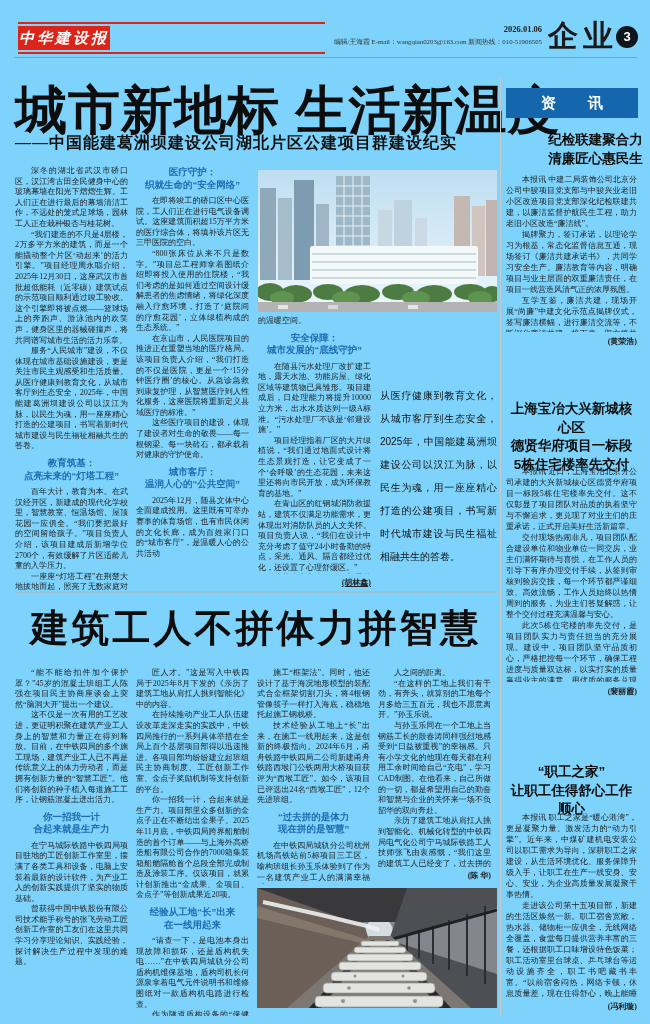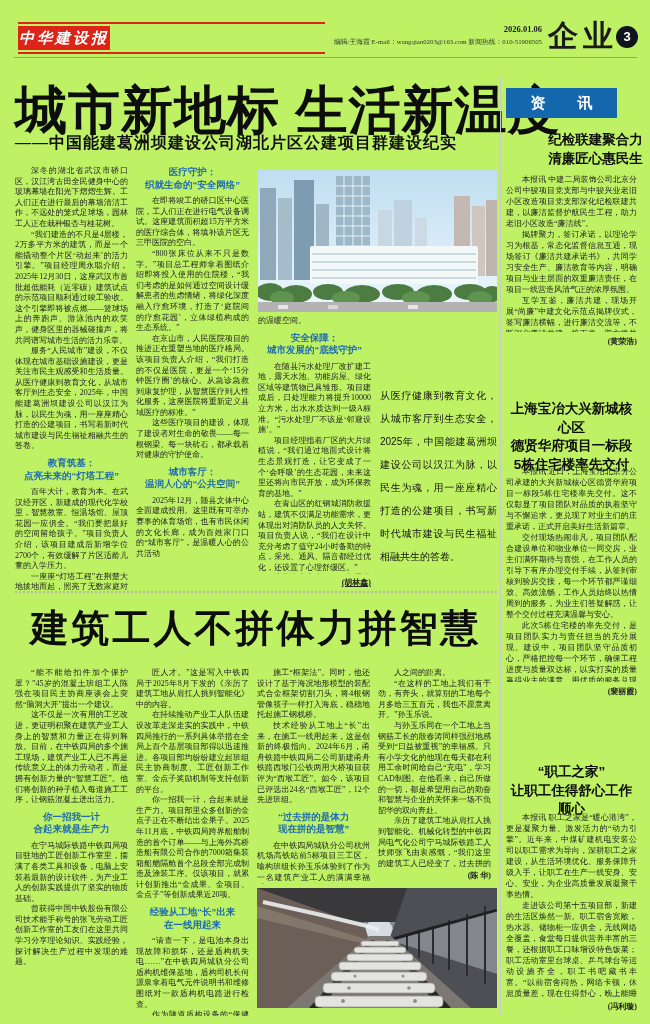--- a/index.html
+++ b/index.html
@@ -1,16 +1,16 @@
 <!DOCTYPE html>
 <html><head>
 <meta charset="utf-8">
 <style>
   html,body{margin:0;padding:0;background:#e9e9e9;}
-  #page{position:relative;width:650px;height:1024px;background:#bef264;overflow:hidden;
+  #page{position:relative;width:650px;height:1024px;background:#7dd3fc;overflow:hidden;
         font-family:"Liberation Serif","DejaVu Serif",serif;color:#1a1a1a;margin:0 auto;}
   .abs{position:absolute;}
   
   .redline{background:#dd2418;height:2px;}
   .logo-box{background:#dd2418;color:#fff;text-align:center;
             font-family:"DejaVu Serif",serif;font-style:italic;font-weight:bold;
             font-size:15px;line-height:24px;letter-spacing:3px;}
   .date{font-size:8.5px;font-weight:bold;text-align:right;}
   .editor{font-size:6.8px;color:#333;text-align:right;}
   .section-name{font-family:"Liberation Serif",serif;font-weight:bold;font-size:30px;letter-spacing:5px;}
@@ -266,21 +266,21 @@
         <circle cx="158" cy="113" r="2"></circle>
       <circle cx="92" cy="100" r="1.8"></circle>
         <circle cx="152" cy="100" r="1.8"></circle>
       <circle cx="98" cy="88" r="1.5"></circle>
         <circle cx="146" cy="88" r="1.5"></circle>
     </g>
   </svg>
 
   <div class="abs vline" style="left:500px;top:78px;height:937px;"></div>
 
-  <div class="abs info-box" style="left:506px;top:88px;width:111px;height:30px;">
+  <div class="abs info-box" style="left:506px;top:88px;width:132px;height:30px;">
     <span>资 讯</span>
   </div>
 
   <div class="abs side-title" style="left:530px;top:131px;width:131px;">
     <div>纪检联建聚合力</div>
     <div>清廉匠心惠民生</div>
   </div>
   <div class="abs side-body" style="left:506px;top:174px;width:131px;height:158px;">
     <p>本报讯 中建二局装饰公司北京分公司中骏项目党支部与中骏兴业老旧小区改造项目党支部深化纪检联建共建，以廉洁监督护航民生工程，助力老旧小区改造“廉洁线”。</p>
     <p>揭牌聚力，签订承诺，以理论学习为根基，常态化监督信息互通，现场签订《廉洁共建承诺书》，共同学习安全生产、廉洁教育等内容，明确项目与业主层面的双重廉洁责任，在项目一线营造风清气正的浓厚氛围。</p>

